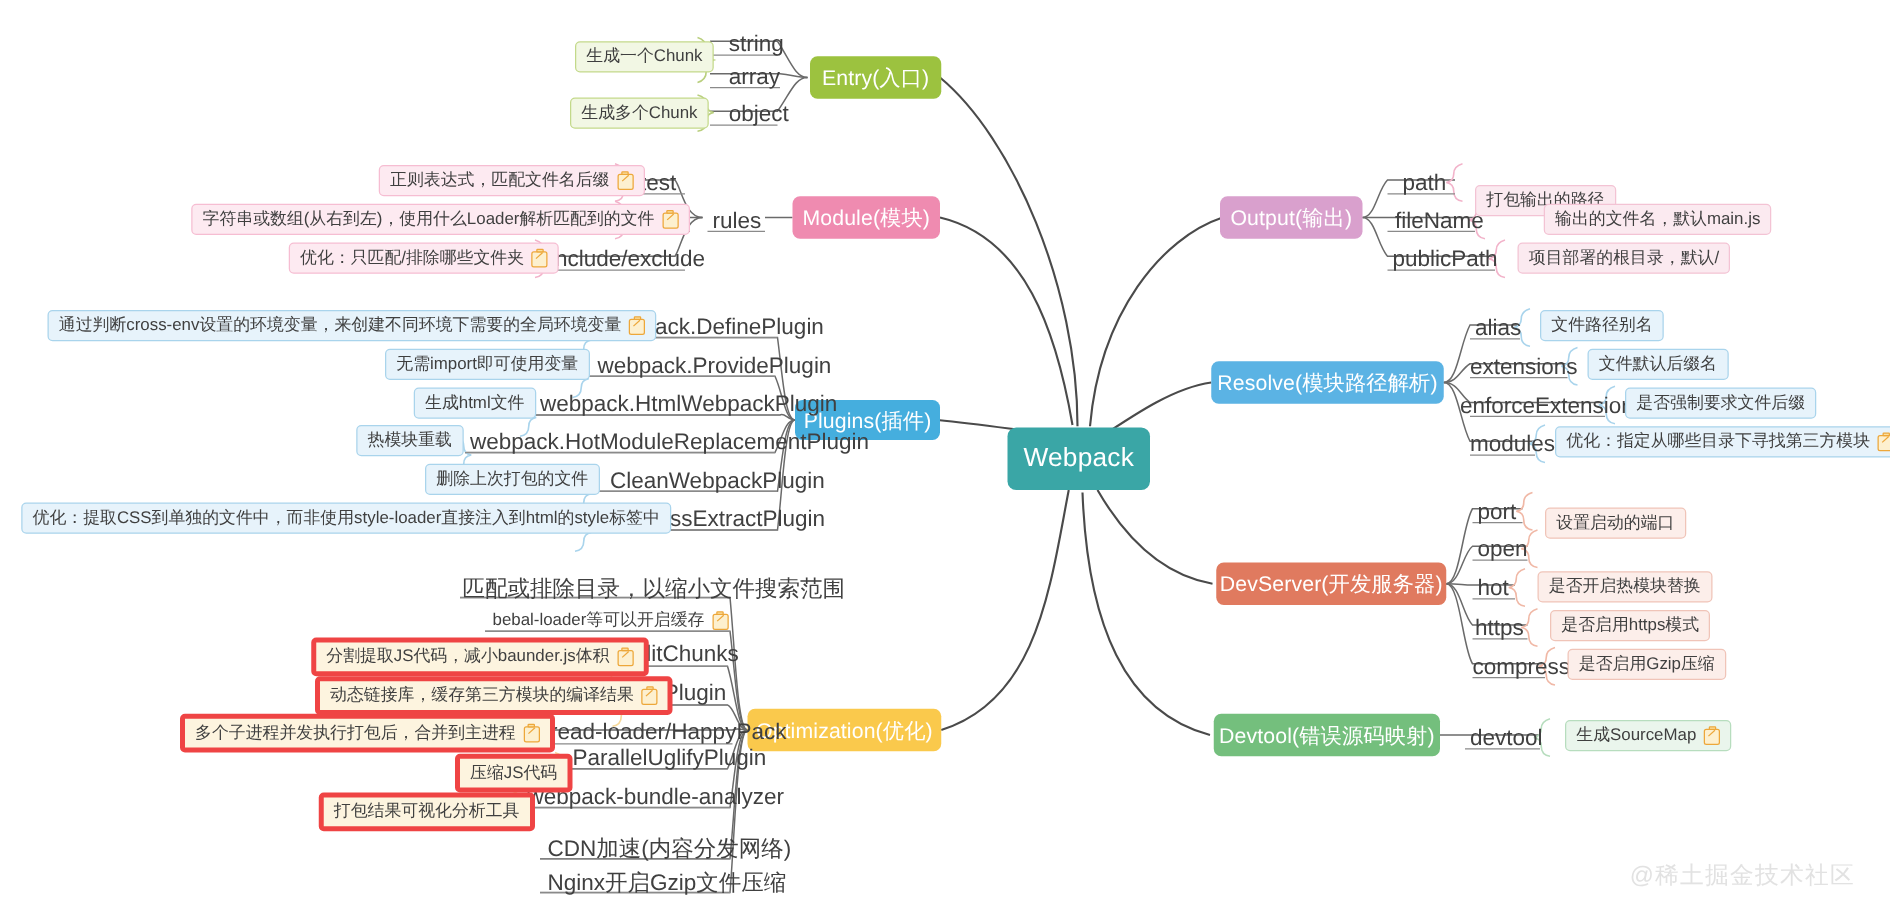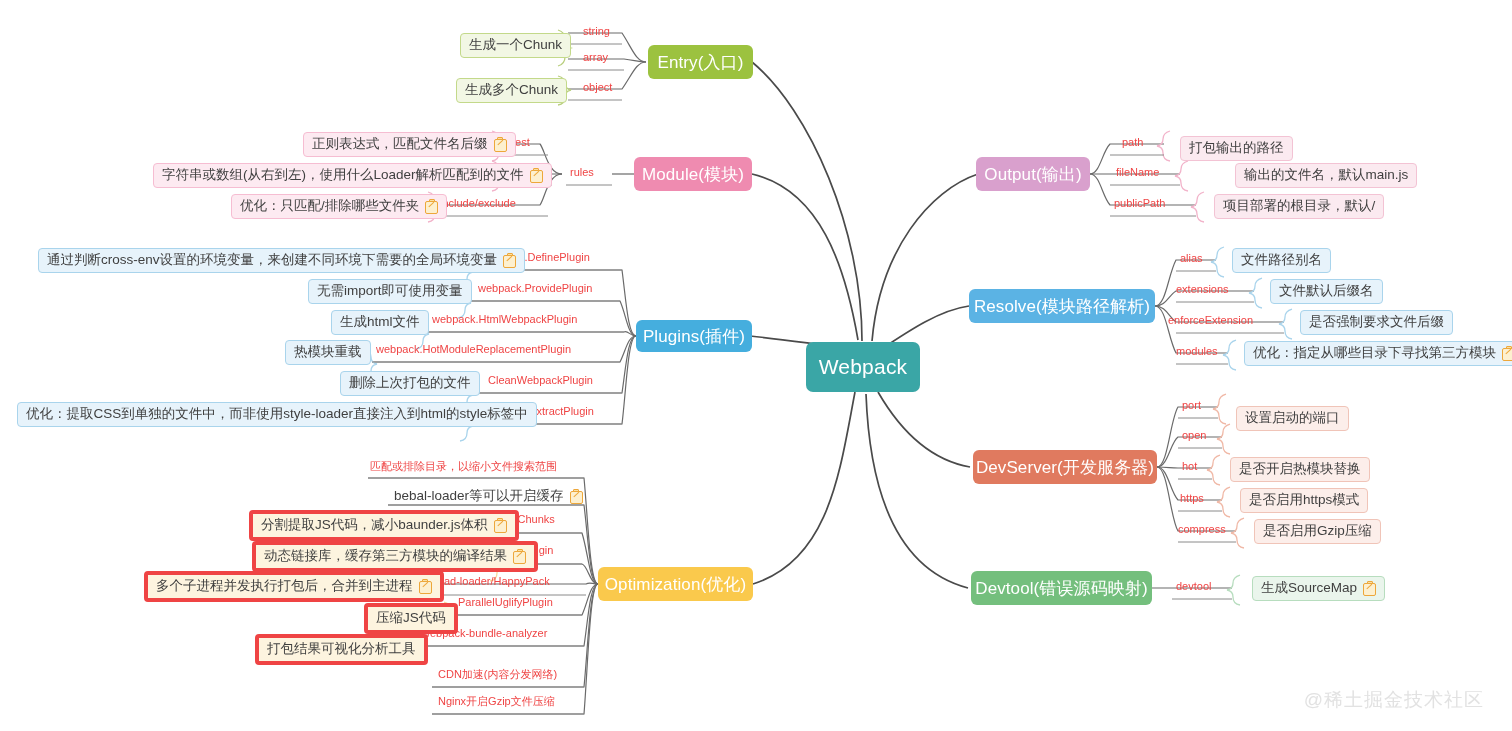--- a/index.html
+++ b/index.html
@@ -58,22 +58,22 @@
   .branch.blue   { background: #45aede; }
   .branch.yellow { background: #fac94c; }
   .branch.purple { background: #d9a0cd; }
   .branch.lblue  { background: #5bb3e4; }
   .branch.orange { background: #e07a5f; }
   .branch.mgreen { background: #74bf7d; }
 
   
   .leaf {
     position: absolute;
-    font-size: 11px;
-    color: #ef4444;
+    font-size: 18px;
+    color: #404040;
     white-space: nowrap;
     padding-bottom: 2px;
   }
 
   
   .chip {
     position: absolute;
     box-sizing: border-box;
     display: flex;
     align-items: center;
@@ -458,21 +458,21 @@
     <span>打包结果可视化分析工具</span>
   </div>
 
   <div class="node branch purple" style="left:976px; top:157px; width:114px; height:34px;">
     <span>Output(输出)</span>
   </div>
   <div class="leaf" style="left:1122px; top:136px;">path</div>
   <div class="leaf" style="left:1116px; top:166px;">fileName</div>
   <div class="leaf" style="left:1114px; top:197px;">publicPath</div>
 
-  <div class="chip lpink" style="left:1180px; top:136px;">
+  <div class="chip lpink" style="left:1180px; top:148px;">
     <span>打包输出的路径</span>
   </div>
   <div class="chip lpink" style="left:1235px; top:163px;">
     <span>输出的文件名，默认main.js</span>
   </div>
   <div class="chip lpink" style="left:1214px; top:194px;">
     <span>项目部署的根目录，默认/</span>
   </div>
 
   <div class="node branch lblue" style="left:969px; top:289px; width:186px; height:34px;">

